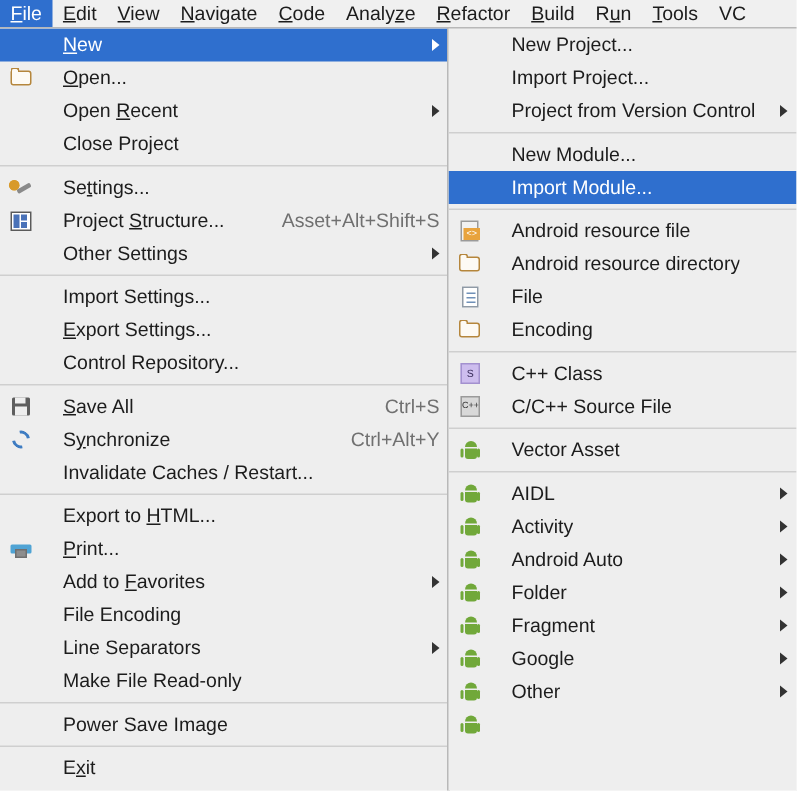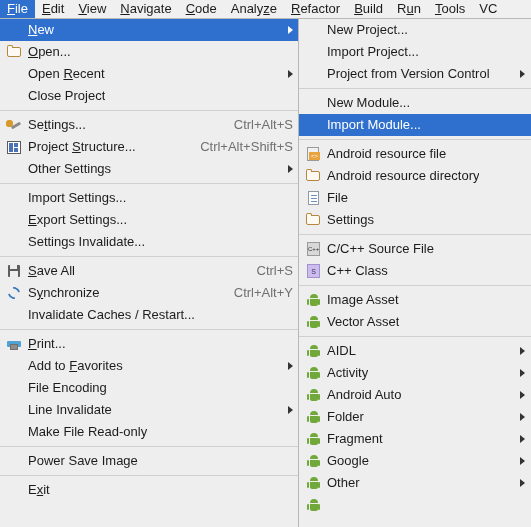--- a/index.html
+++ b/index.html
@@ -74,20 +74,21 @@
   }
 
   .mi {
     position: relative;
     display: flex;
     align-items: center;
     height: 22px;
     padding: 0 6px 0 6px;
     cursor: default;
     box-sizing: border-box;
+    gap: 14px;
   }
   .mi.selected {
     background: #2f6fce;
     color: #ffffff;
   }
   .mi .ico {
     width: 17px;
     min-width: 17px;
     height: 16px;
     margin-right: 5px;
@@ -361,46 +362,45 @@
       <div class="mi">
         <span class="ico"></span>
         <span class="label">Close Project</span>
       </div>
       <div class="sep"></div>
       <div class="mi">
         <span class="ico">
           <span class="ico-wrench"></span>
         </span>
         <span class="label">Se<span class="mn">t</span>tings...</span>
-        <span class="accel">Ctrl+Alt+S</span>
       </div>
       <div class="mi">
         <span class="ico">
           <span class="ico-projstruct"></span>
         </span>
         <span class="label">Project <span class="mn">S</span>tructure...</span>
-        <span class="accel">Ctrl+Alt+Shift+S</span>
+        <span class="accel">Asset+Alt+Shift+S</span>
       </div>
       <div class="mi">
         <span class="ico"></span>
         <span class="label">Other Settings</span>
         <span class="arrow"></span>
       </div>
       <div class="sep"></div>
       <div class="mi">
         <span class="ico"></span>
         <span class="label">Import Settings...</span>
       </div>
       <div class="mi">
         <span class="ico"></span>
         <span class="label"><span class="mn">E</span>xport Settings...</span>
       </div>
       <div class="mi">
         <span class="ico"></span>
-        <span class="label">Settings Invalidate...</span>
+        <span class="label">Control Repository...</span>
       </div>
       <div class="sep"></div>
       <div class="mi">
         <span class="ico">
           <span class="ico-save"></span>
         </span>
         <span class="label"><span class="mn">S</span>ave All</span>
         <span class="accel">Ctrl+S</span>
       </div>
       <div class="mi">
@@ -409,37 +409,41 @@
         </span>
         <span class="label">S<span class="mn">y</span>nchronize</span>
         <span class="accel">Ctrl+Alt+Y</span>
       </div>
       <div class="mi">
         <span class="ico"></span>
         <span class="label">Invalidate Caches / Restart...</span>
       </div>
       <div class="sep"></div>
       <div class="mi">
+        <span class="ico"></span>
+        <span class="label">Export to <span class="mn">H</span>TML...</span>
+      </div>
+      <div class="mi">
         <span class="ico">
           <span class="ico-print"></span>
         </span>
         <span class="label"><span class="mn">P</span>rint...</span>
       </div>
       <div class="mi">
         <span class="ico"></span>
         <span class="label">Add to <span class="mn">F</span>avorites</span>
         <span class="arrow"></span>
       </div>
       <div class="mi">
         <span class="ico"></span>
         <span class="label">File Encoding</span>
       </div>
       <div class="mi">
         <span class="ico"></span>
-        <span class="label">Line Invalidate</span>
+        <span class="label">Line Separators</span>
         <span class="arrow"></span>
       </div>
       <div class="mi">
         <span class="ico"></span>
         <span class="label">Make File Read-only</span>
       </div>
       <div class="sep"></div>
       <div class="mi">
         <span class="ico"></span>
         <span class="label">Power Save Image</span>
@@ -490,47 +494,36 @@
       <div class="mi">
         <span class="ico">
           <span class="ico-file"></span>
         </span>
         <span class="label">File</span>
       </div>
       <div class="mi">
         <span class="ico">
           <span class="ico-folder"></span>
         </span>
-        <span class="label">Settings</span>
-      </div>
-      <div class="sep"></div>
+        <span class="label">Encoding</span>
+      </div>
+      <div class="sep"></div>
+      <div class="mi">
+        <span class="ico">
+          <span class="badge purple">S</span>
+        </span>
+        <span class="label">C++ Class</span>
+      </div>
       <div class="mi">
         <span class="ico">
           <span class="badge grey">C++</span>
         </span>
         <span class="label">C/C++ Source File</span>
       </div>
-      <div class="mi">
-        <span class="ico">
-          <span class="badge purple">S</span>
-        </span>
-        <span class="label">C++ Class</span>
-      </div>
-      <div class="sep"></div>
-      <div class="mi">
-        <span class="ico">
-          <span class="ico-android">
-            <span class="arm-l"></span>
-            <span class="head"></span>
-            <span class="body"></span>
-            <span class="arm-r"></span>
-          </span>
-        </span>
-        <span class="label">Image Asset</span>
-      </div>
+      <div class="sep"></div>
       <div class="mi">
         <span class="ico">
           <span class="ico-android">
             <span class="arm-l"></span>
             <span class="head"></span>
             <span class="body"></span>
             <span class="arm-r"></span>
           </span>
         </span>
         <span class="label">Vector Asset</span>

